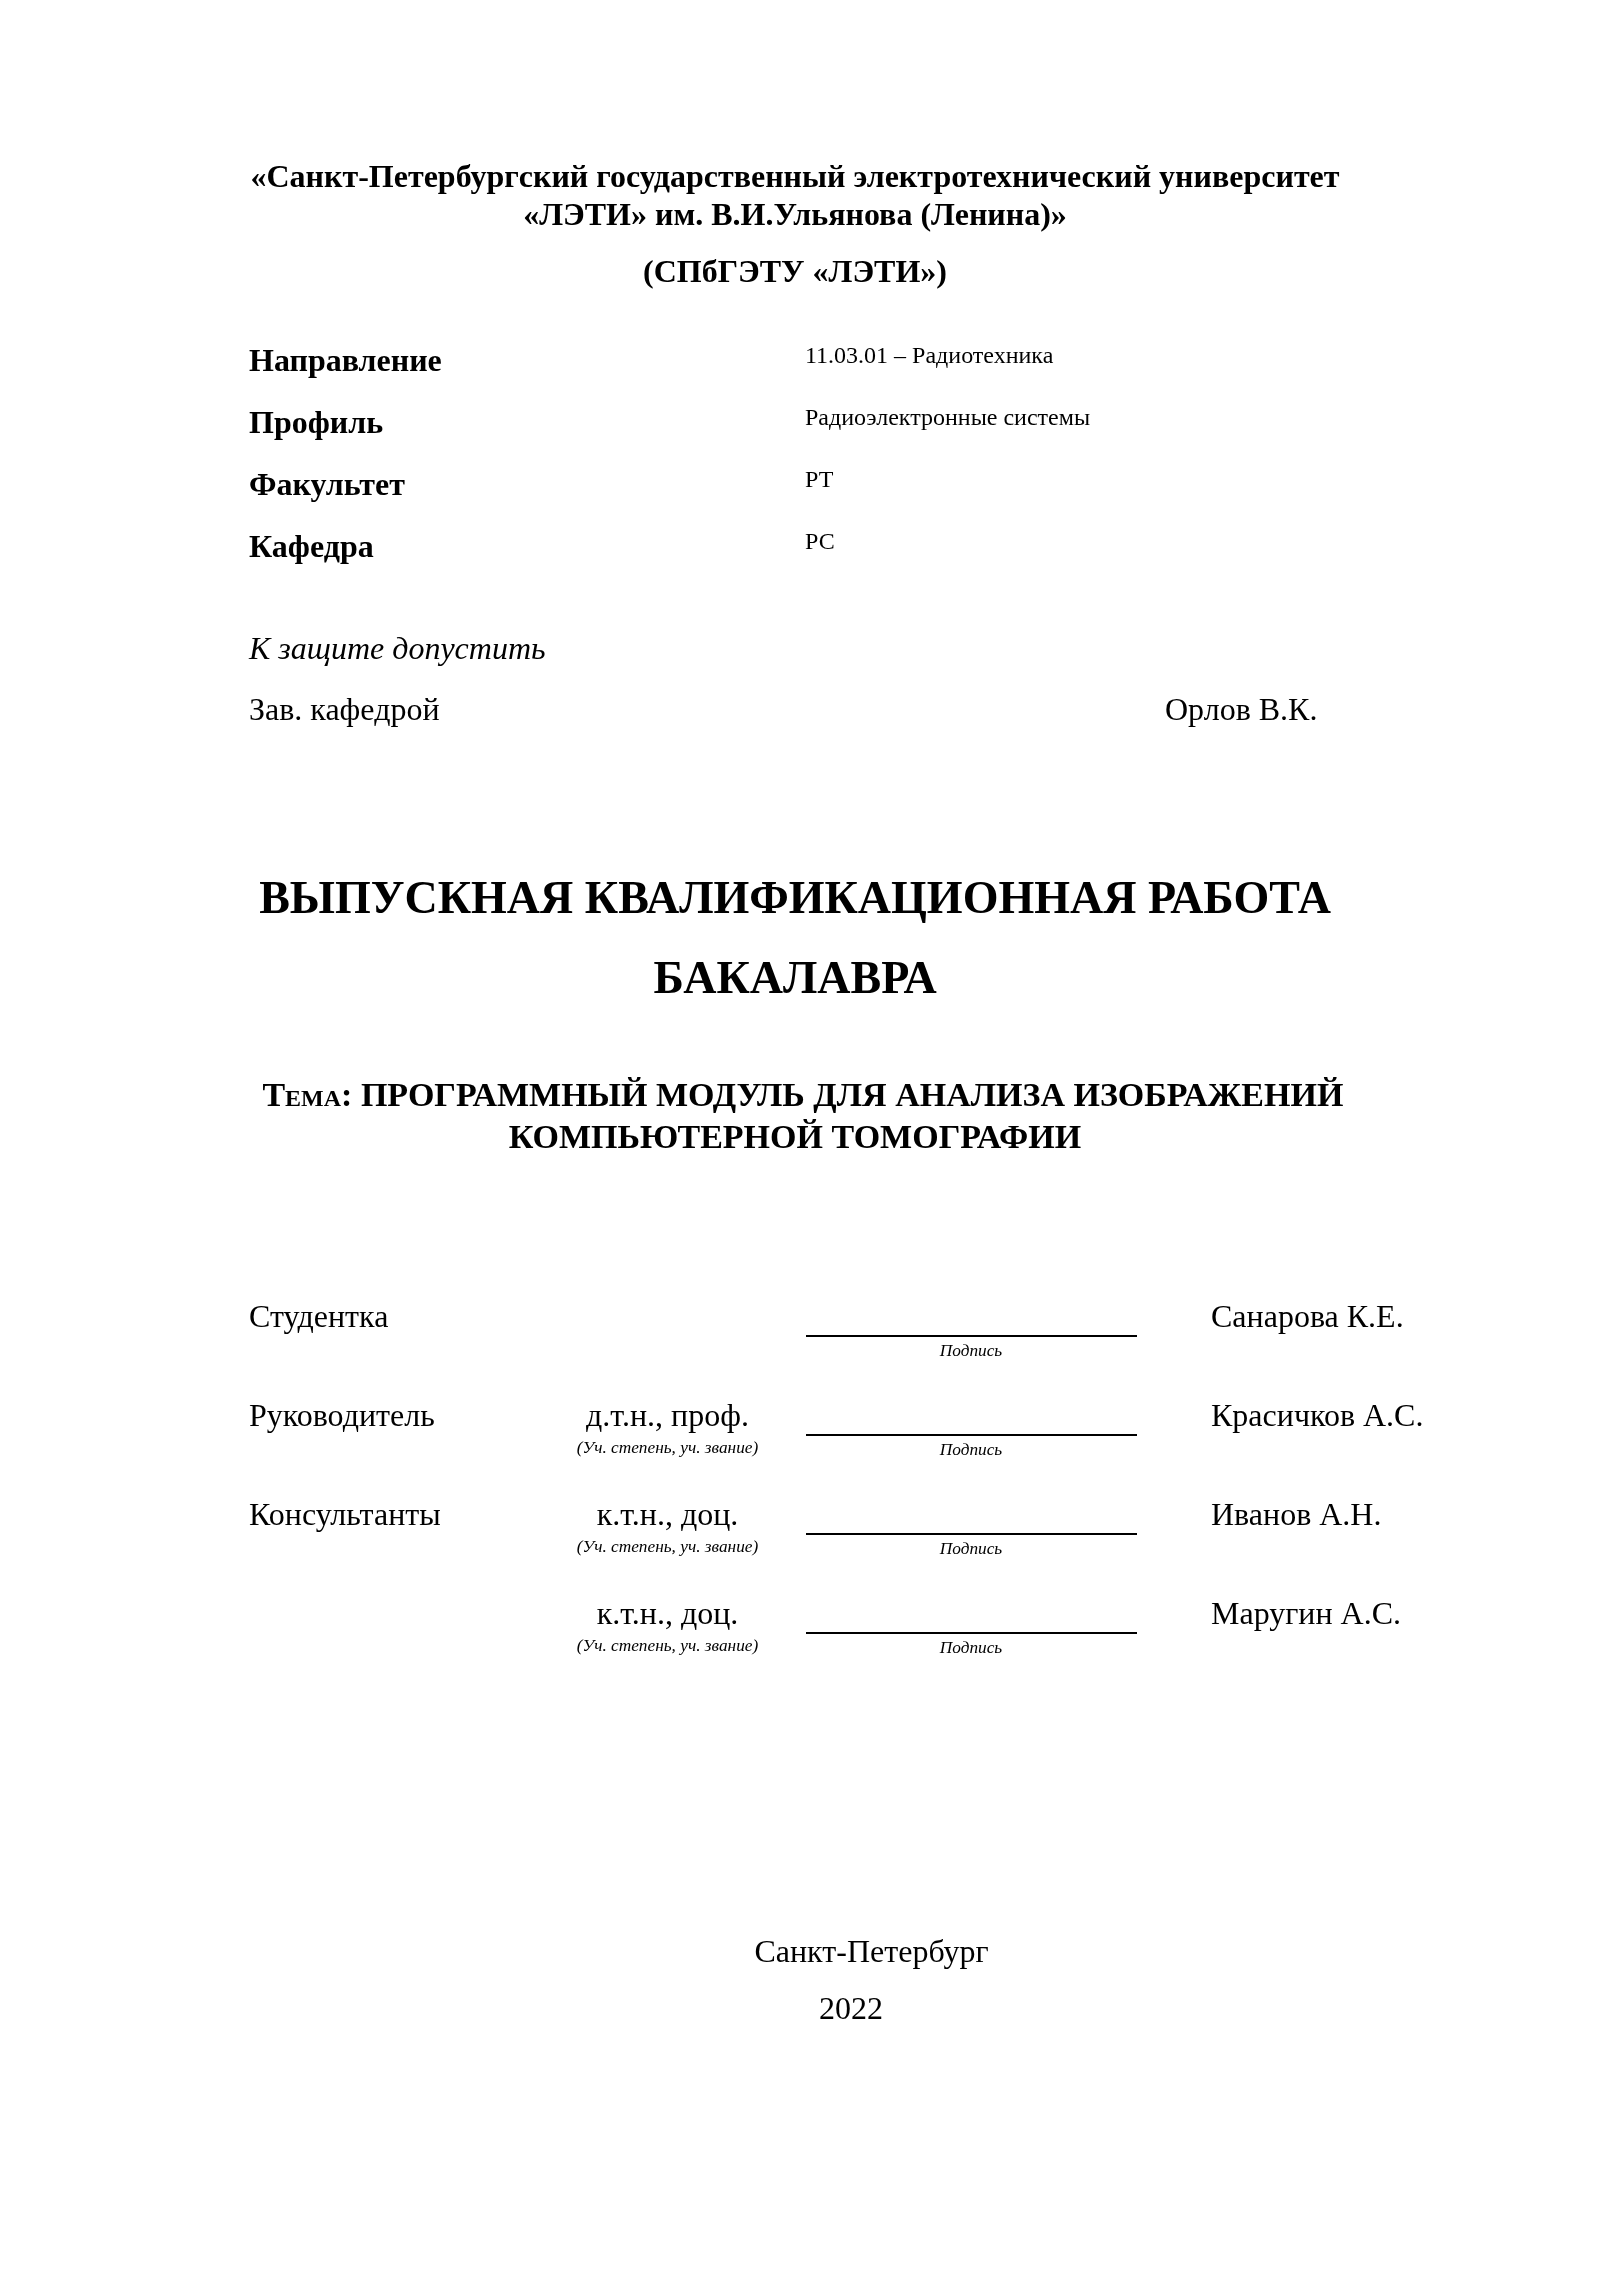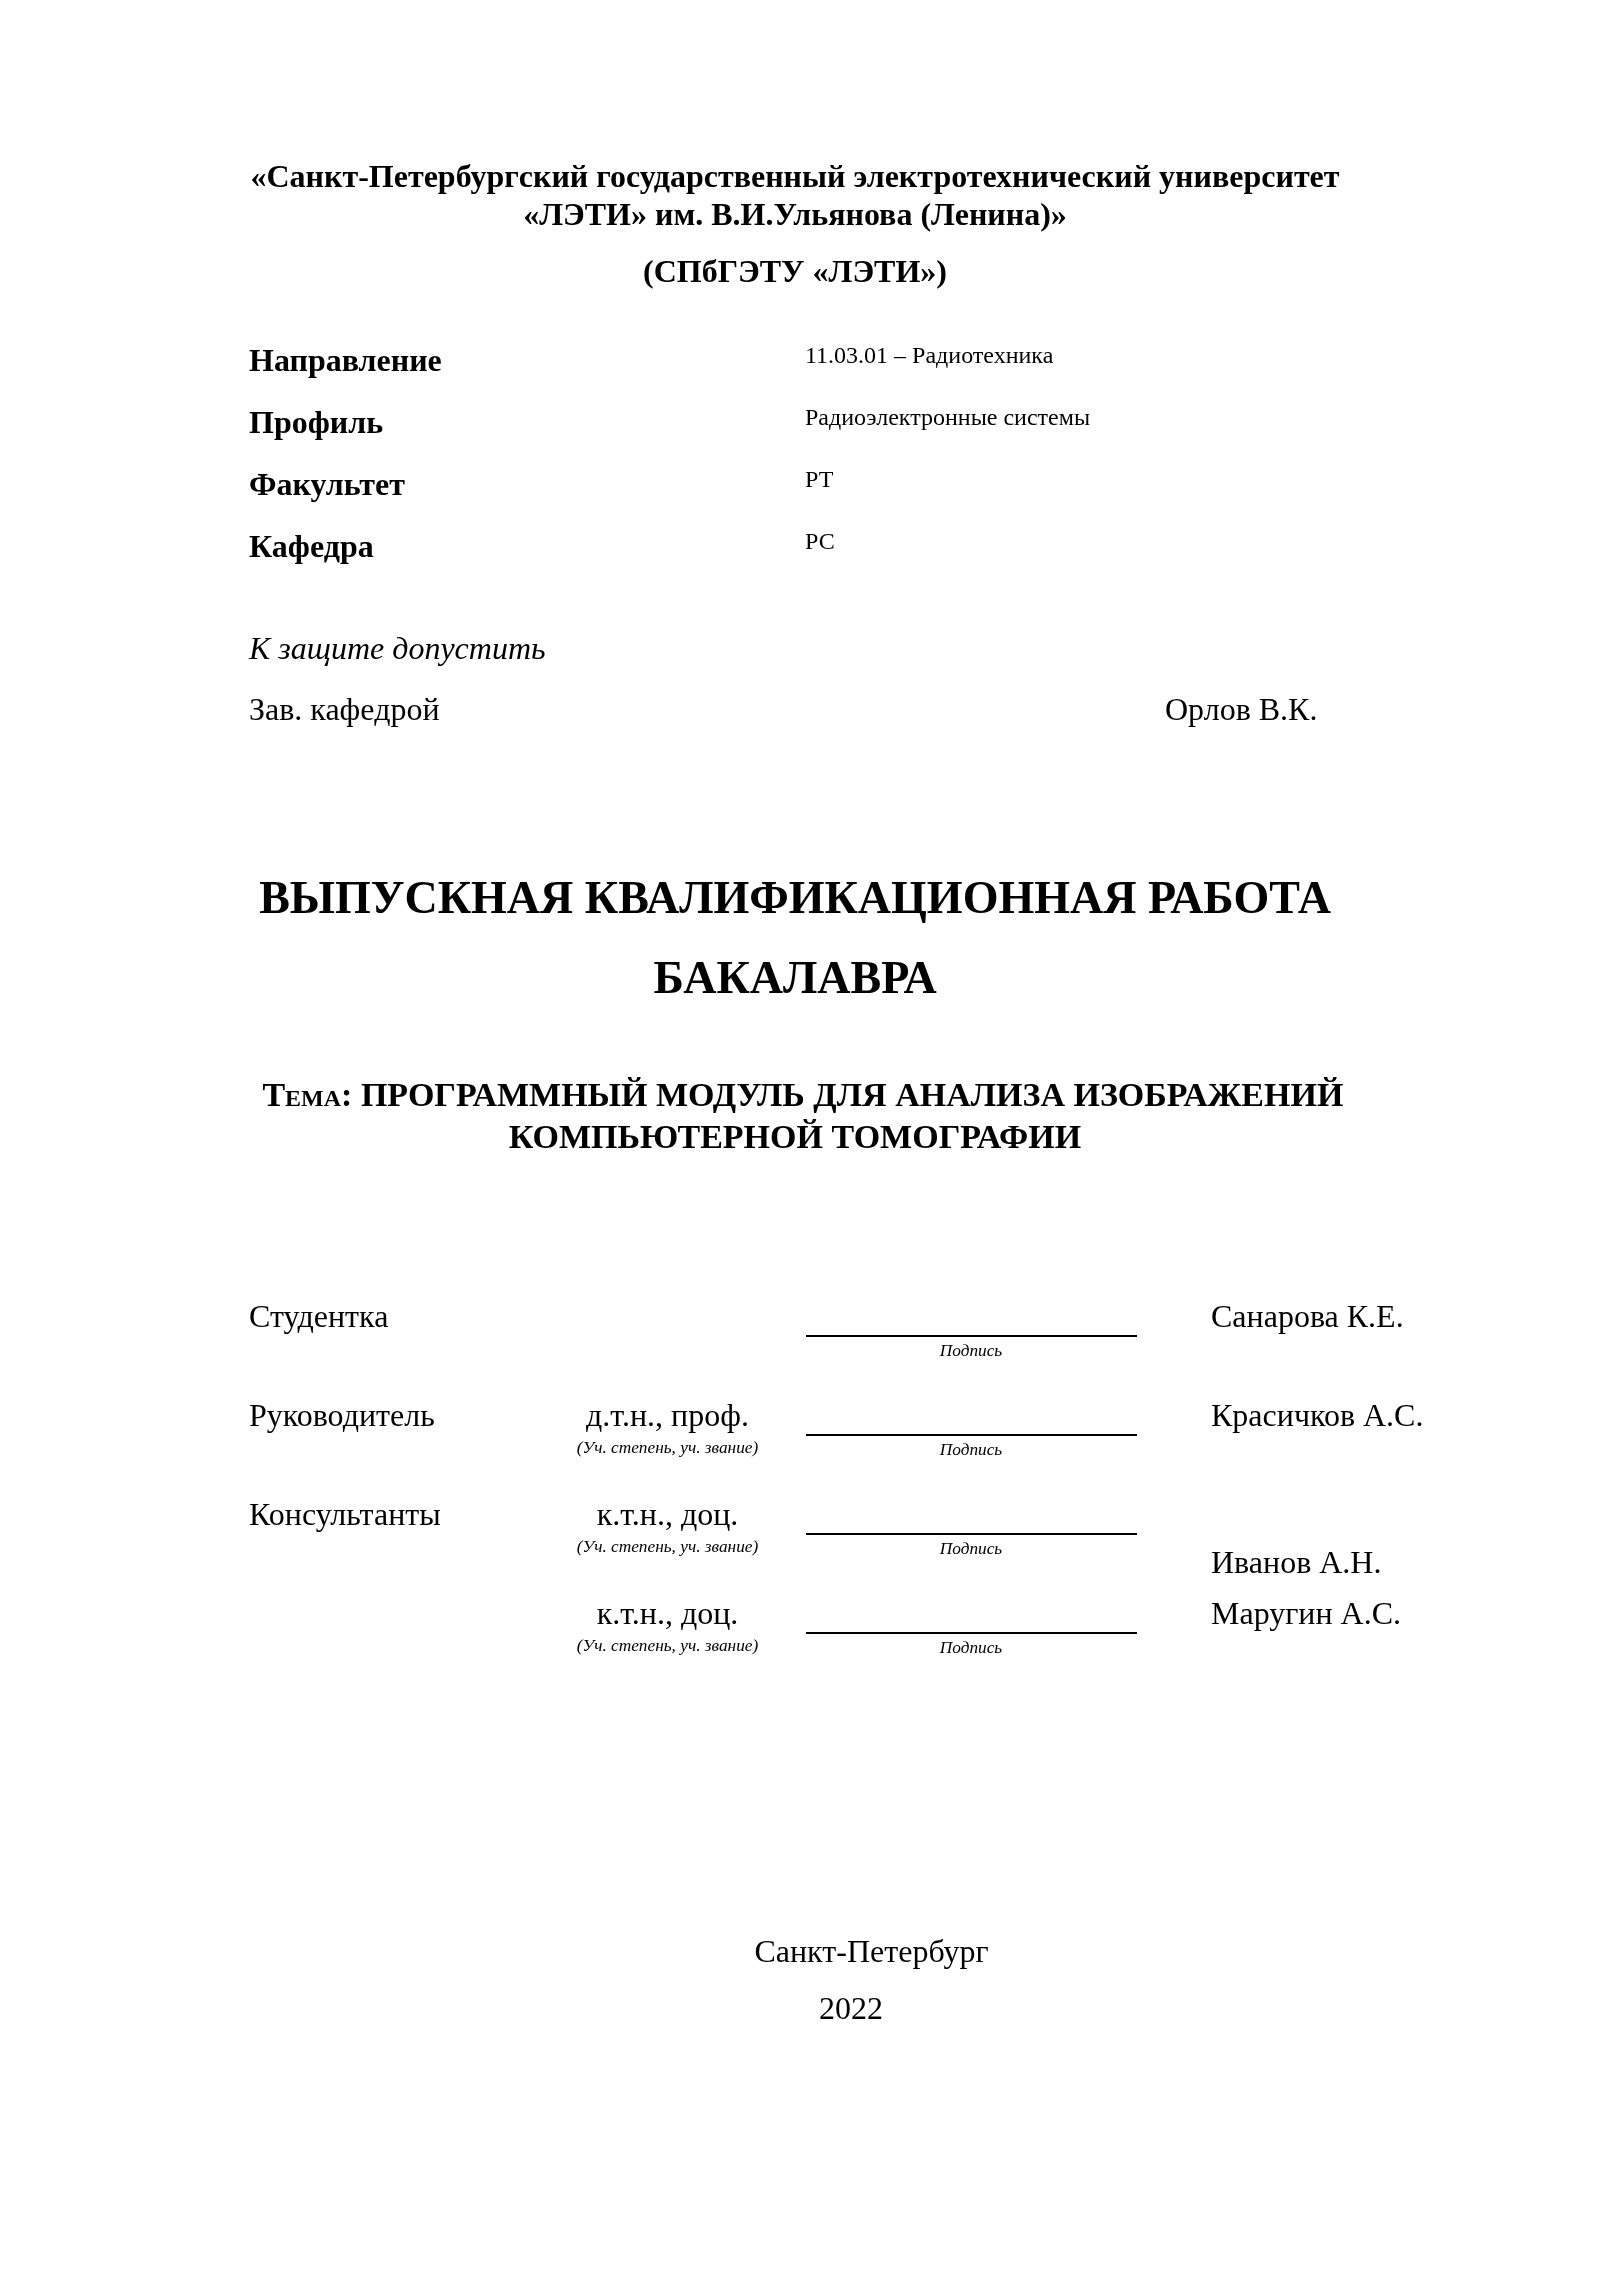--- a/index.html
+++ b/index.html
@@ -65,21 +65,21 @@
   <div class="abs degree-cap" style="left:542px; top:1438px;">(Уч. степень, уч. звание)</div>
   <div class="sig-line" style="left:806px; width:331px; top:1434px;"></div>
   <div class="abs sig-cap" style="left:802px; top:1440px;">Подпись</div>
   <div class="abs body-text" style="left:1211px; top:1397px;">Красичков А.С.</div>
 
   <div class="abs body-text" style="left:249px; top:1496px;">Консультанты</div>
   <div class="abs degree" style="left:542px; top:1496px;">к.т.н., доц.</div>
   <div class="abs degree-cap" style="left:542px; top:1537px;">(Уч. степень, уч. звание)</div>
   <div class="sig-line" style="left:806px; width:331px; top:1533px;"></div>
   <div class="abs sig-cap" style="left:802px; top:1539px;">Подпись</div>
-  <div class="abs body-text" style="left:1211px; top:1496px;margin-top:48px;">Иванов А.Н.</div>
+  <div class="abs body-text" style="left:1211px; top:1496px;">Иванов А.Н.</div>
 
   <div class="abs degree" style="left:542px; top:1595px;">к.т.н., доц.</div>
   <div class="abs degree-cap" style="left:542px; top:1636px;">(Уч. степень, уч. звание)</div>
   <div class="sig-line" style="left:806px; width:331px; top:1632px;"></div>
   <div class="abs sig-cap" style="left:802px; top:1638px;">Подпись</div>
   <div class="abs body-text" style="left:1211px; top:1595px;">Маругин А.С.</div>
 </div>
 
 <div class="abs body-text" style="left:0; width:1743px; text-align:center; top:1933px;">Санкт-Петербург</div>
 <div class="abs body-text" style="left:0; width:1702px; text-align:center; top:1990px;">2022</div>

